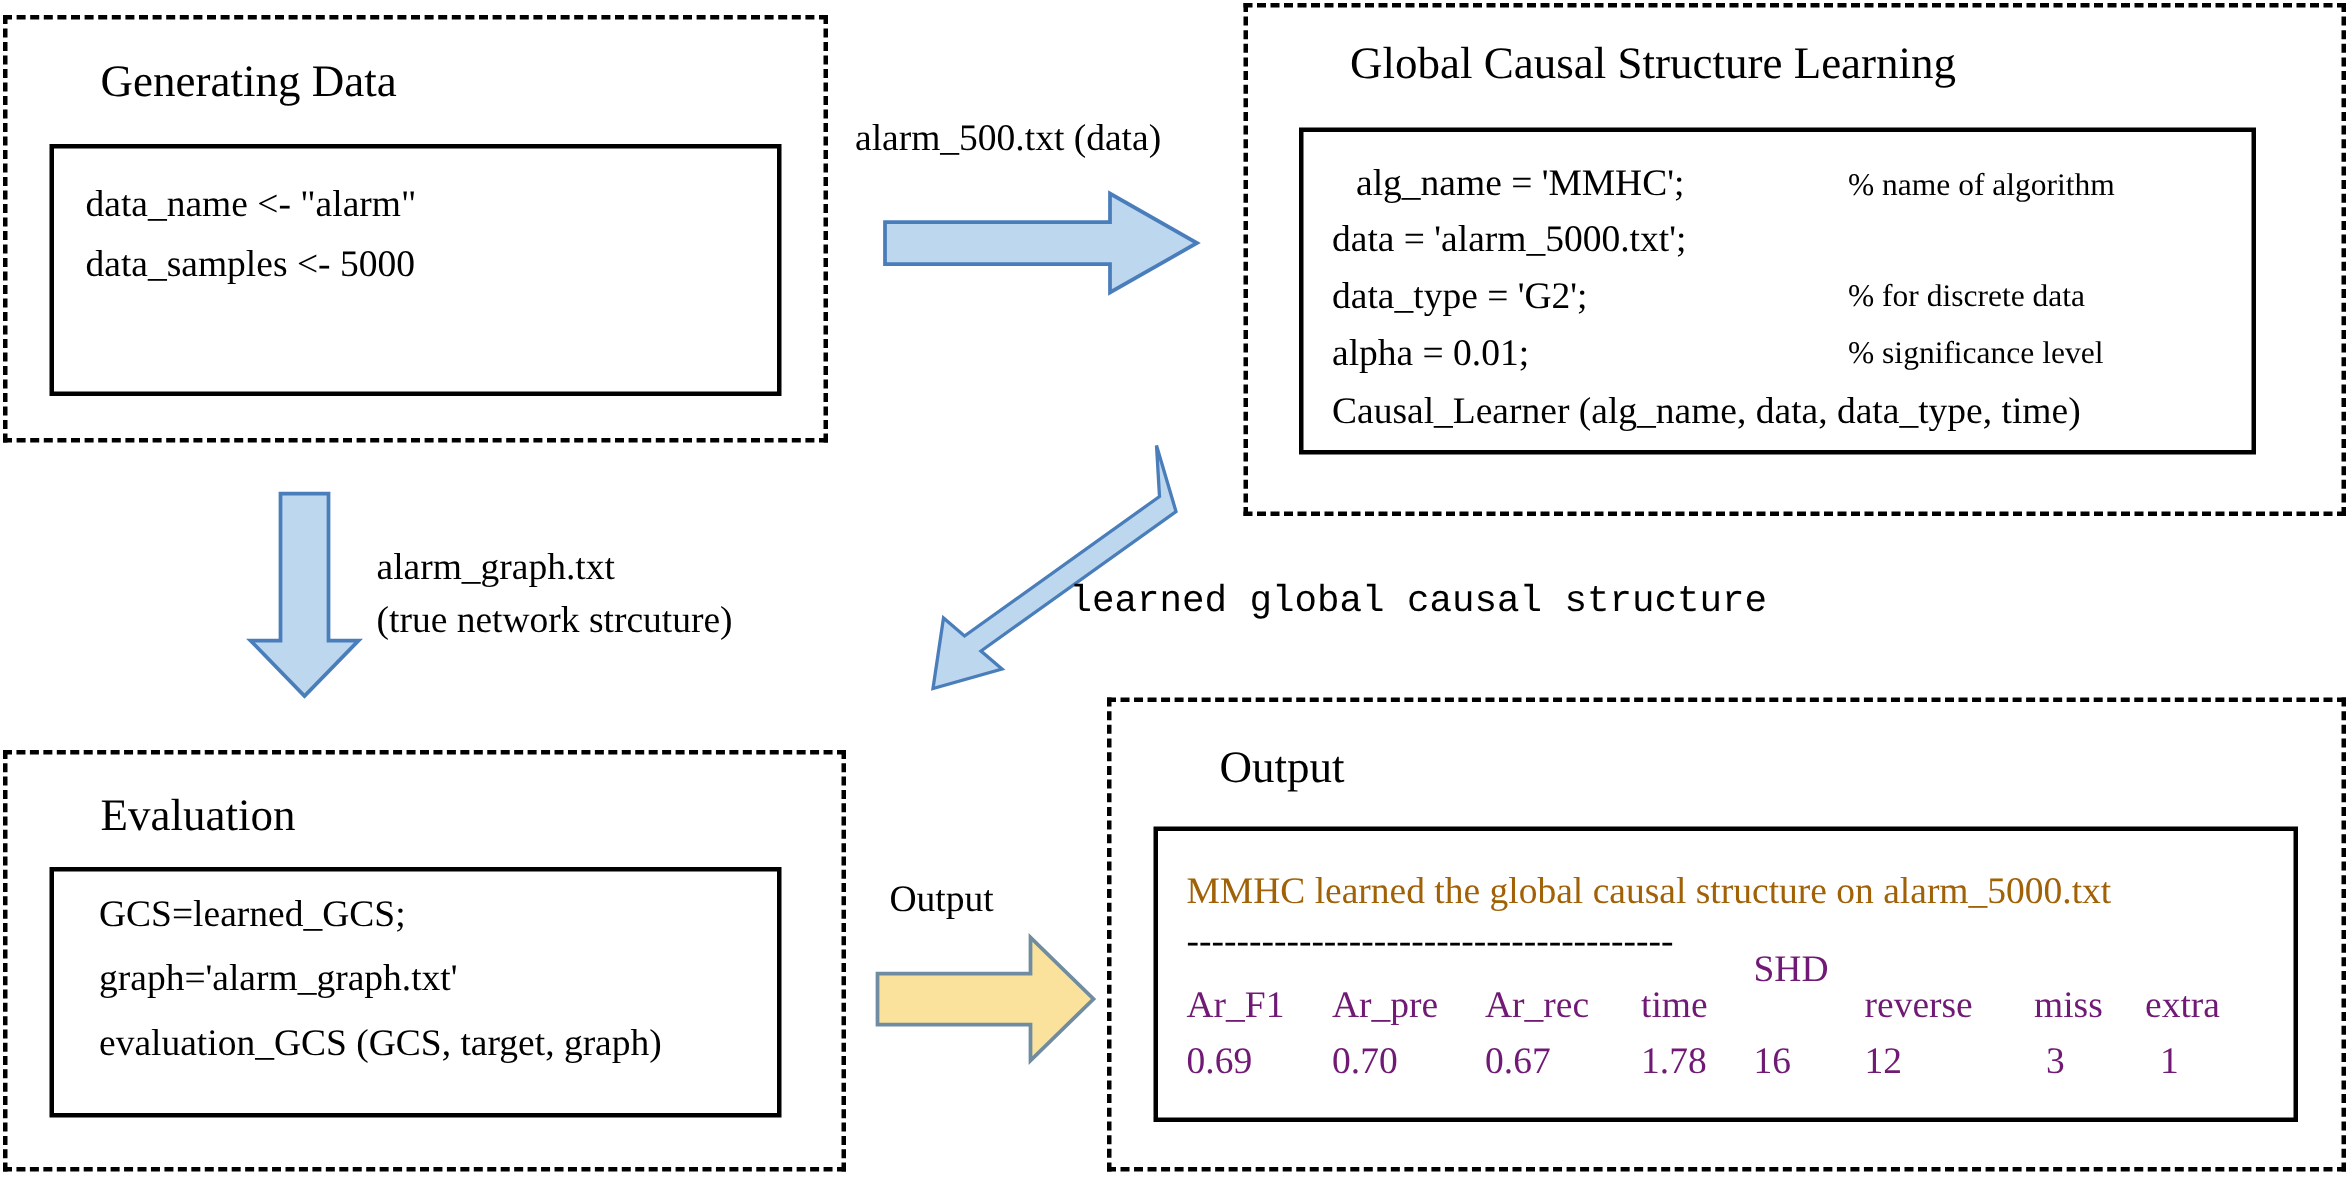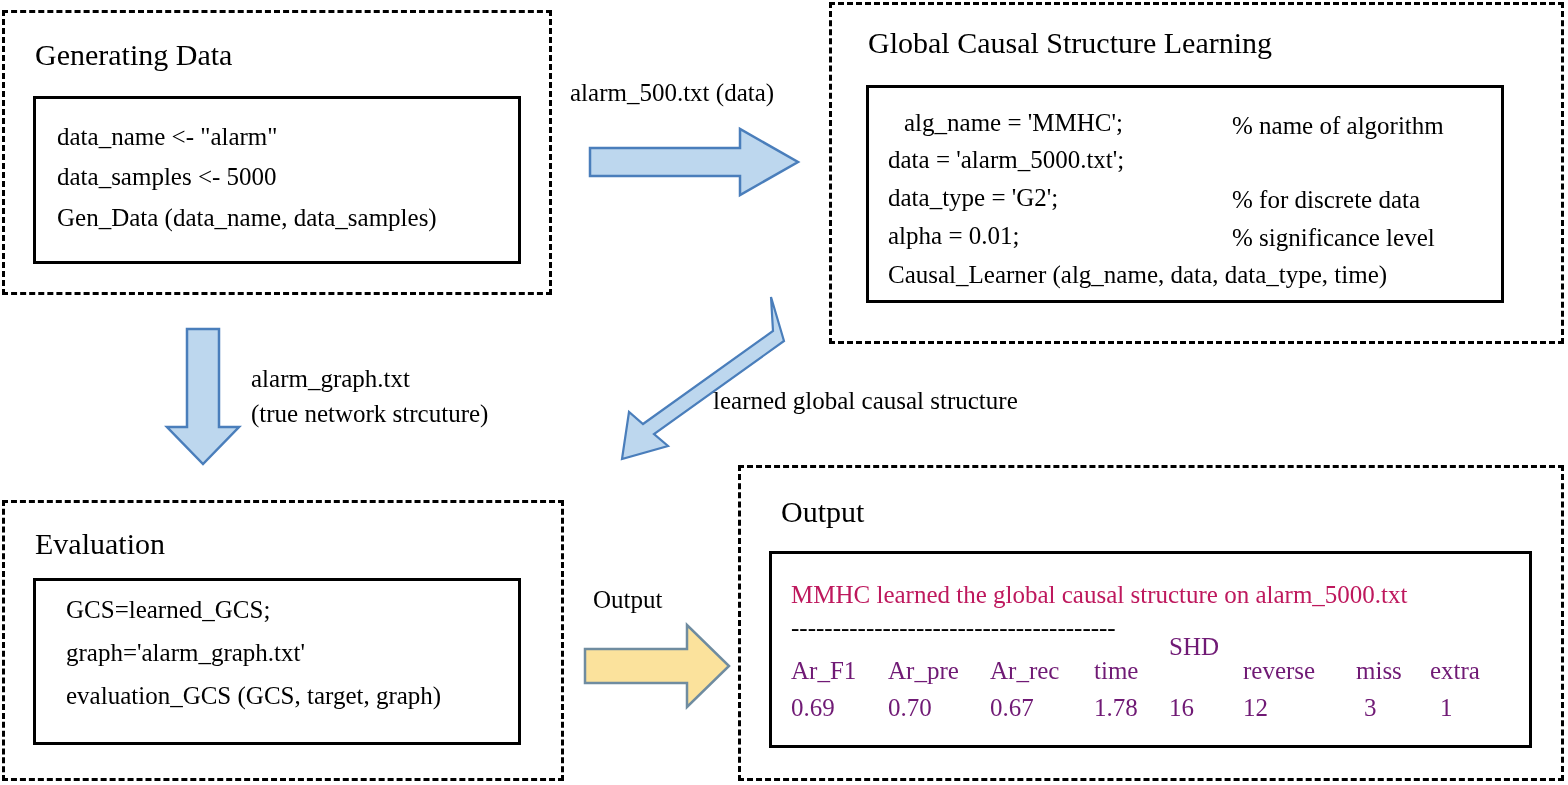--- a/index.html
+++ b/index.html
@@ -27,52 +27,53 @@
     border: 3px solid #000000;
     box-sizing: border-box;
     background: #ffffff;
   }
   .panel-title {
     position: absolute;
     font-size: 30px;
     line-height: 1.1;
     white-space: nowrap;
     color: #000;
+    margin-left: 32px;
   }
   .code-line {
     position: absolute;
     font-size: 25px;
     line-height: 1.1;
     white-space: pre;
     color: #000;
   }
   .code-comment {
     position: absolute;
-    font-size: 25px;
+    font-size: 21px;
     line-height: 1.1;
     white-space: pre;
     color: #000;
   }
   .edge-label {
     position: absolute;
     font-size: 25px;
     line-height: 1.25;
     white-space: nowrap;
     color: #000;
   }
   .arrow-svg {
     position: absolute;
     overflow: visible;
   }
   .out-line {
     position: absolute;
     font-size: 25px;
     white-space: pre;
     line-height: 1.1;
-    color: #be185d;
+    color: #a16207;
   }
   .out-divider {
     position: absolute;
     font-size: 25px;
     white-space: pre;
     letter-spacing: 0px;
     color: #000;
   }
   .out-cell {
     position: absolute;
@@ -87,21 +88,20 @@
 <div id="canvas">
 
   <div class="dashed-panel" style="left:2px; top:10px; width:550px; height:285px;"></div>
 
   <div class="panel-title" style="left:35px; top:38px;">Generating Data</div>
 
   <div class="solid-box" style="left:33px; top:96px; width:488px; height:168px;"></div>
 
   <div class="code-line" style="left:57px; top:123px;">data_name &lt;- "alarm"</div>
   <div class="code-line" style="left:57px; top:163px;">data_samples &lt;- 5000</div>
-  <div class="code-line" style="left:57px; top:204px;">Gen_Data (data_name, data_samples)</div>
 
   <div class="dashed-panel" style="left:829px; top:2px; width:735px; height:342px;"></div>
 
   <div class="panel-title" style="left:868px; top:26px;">Global Causal Structure Learning</div>
 
   <div class="solid-box" style="left:866px; top:85px; width:638px; height:218px;"></div>
 
   <div class="code-line" style="left:888px; top:109px;margin-left:16px;">alg_name = 'MMHC';</div>
   <div class="code-comment" style="left:1232px; top:112px;">% name of algorithm</div>
 
@@ -163,21 +163,21 @@
     <polygon points="24,2 56,2 56,100 76,100 40,137 4,100 24,100" fill="#bdd7ee" stroke="#4a7ebb" stroke-width="2.5" stroke-linejoin="miter"></polygon>
   </svg>
 
   <div class="edge-label" style="left:251px; top:363px;">alarm_graph.txt</div>
   <div class="edge-label" style="left:251px; top:398px;">(true network strcuture)</div>
 
   <svg class="arrow-svg" style="left:566px; top:292px;" width="220" height="175" viewBox="0 0 220 175">
     <polygon points="205,5 218,49 88,142 102,154 56,167 63,120 77,132 207,39" fill="#bdd7ee" stroke="#4a7ebb" stroke-width="2.2" stroke-linejoin="miter"></polygon>
   </svg>
 
-  <div class="edge-label" style="left:713px; top:385px;">learned global causal structure</div>
+  <div class="edge-label" style="left:713px; top:385px;font-family:Liberation Mono, monospace;">learned global causal structure</div>
 
   <div class="edge-label" style="left:593px; top:584px;">Output</div>
 
   <svg class="arrow-svg" style="left:583px; top:621px;" width="148" height="90" viewBox="0 0 148 90">
     <polygon points="2,28 104,28 104,4 146,45 104,86 104,62 2,62" fill="#fbe29c" stroke="#6f8ca0" stroke-width="2.5" stroke-linejoin="miter"></polygon>
   </svg>
 
 </div>
 
 </body></html>

